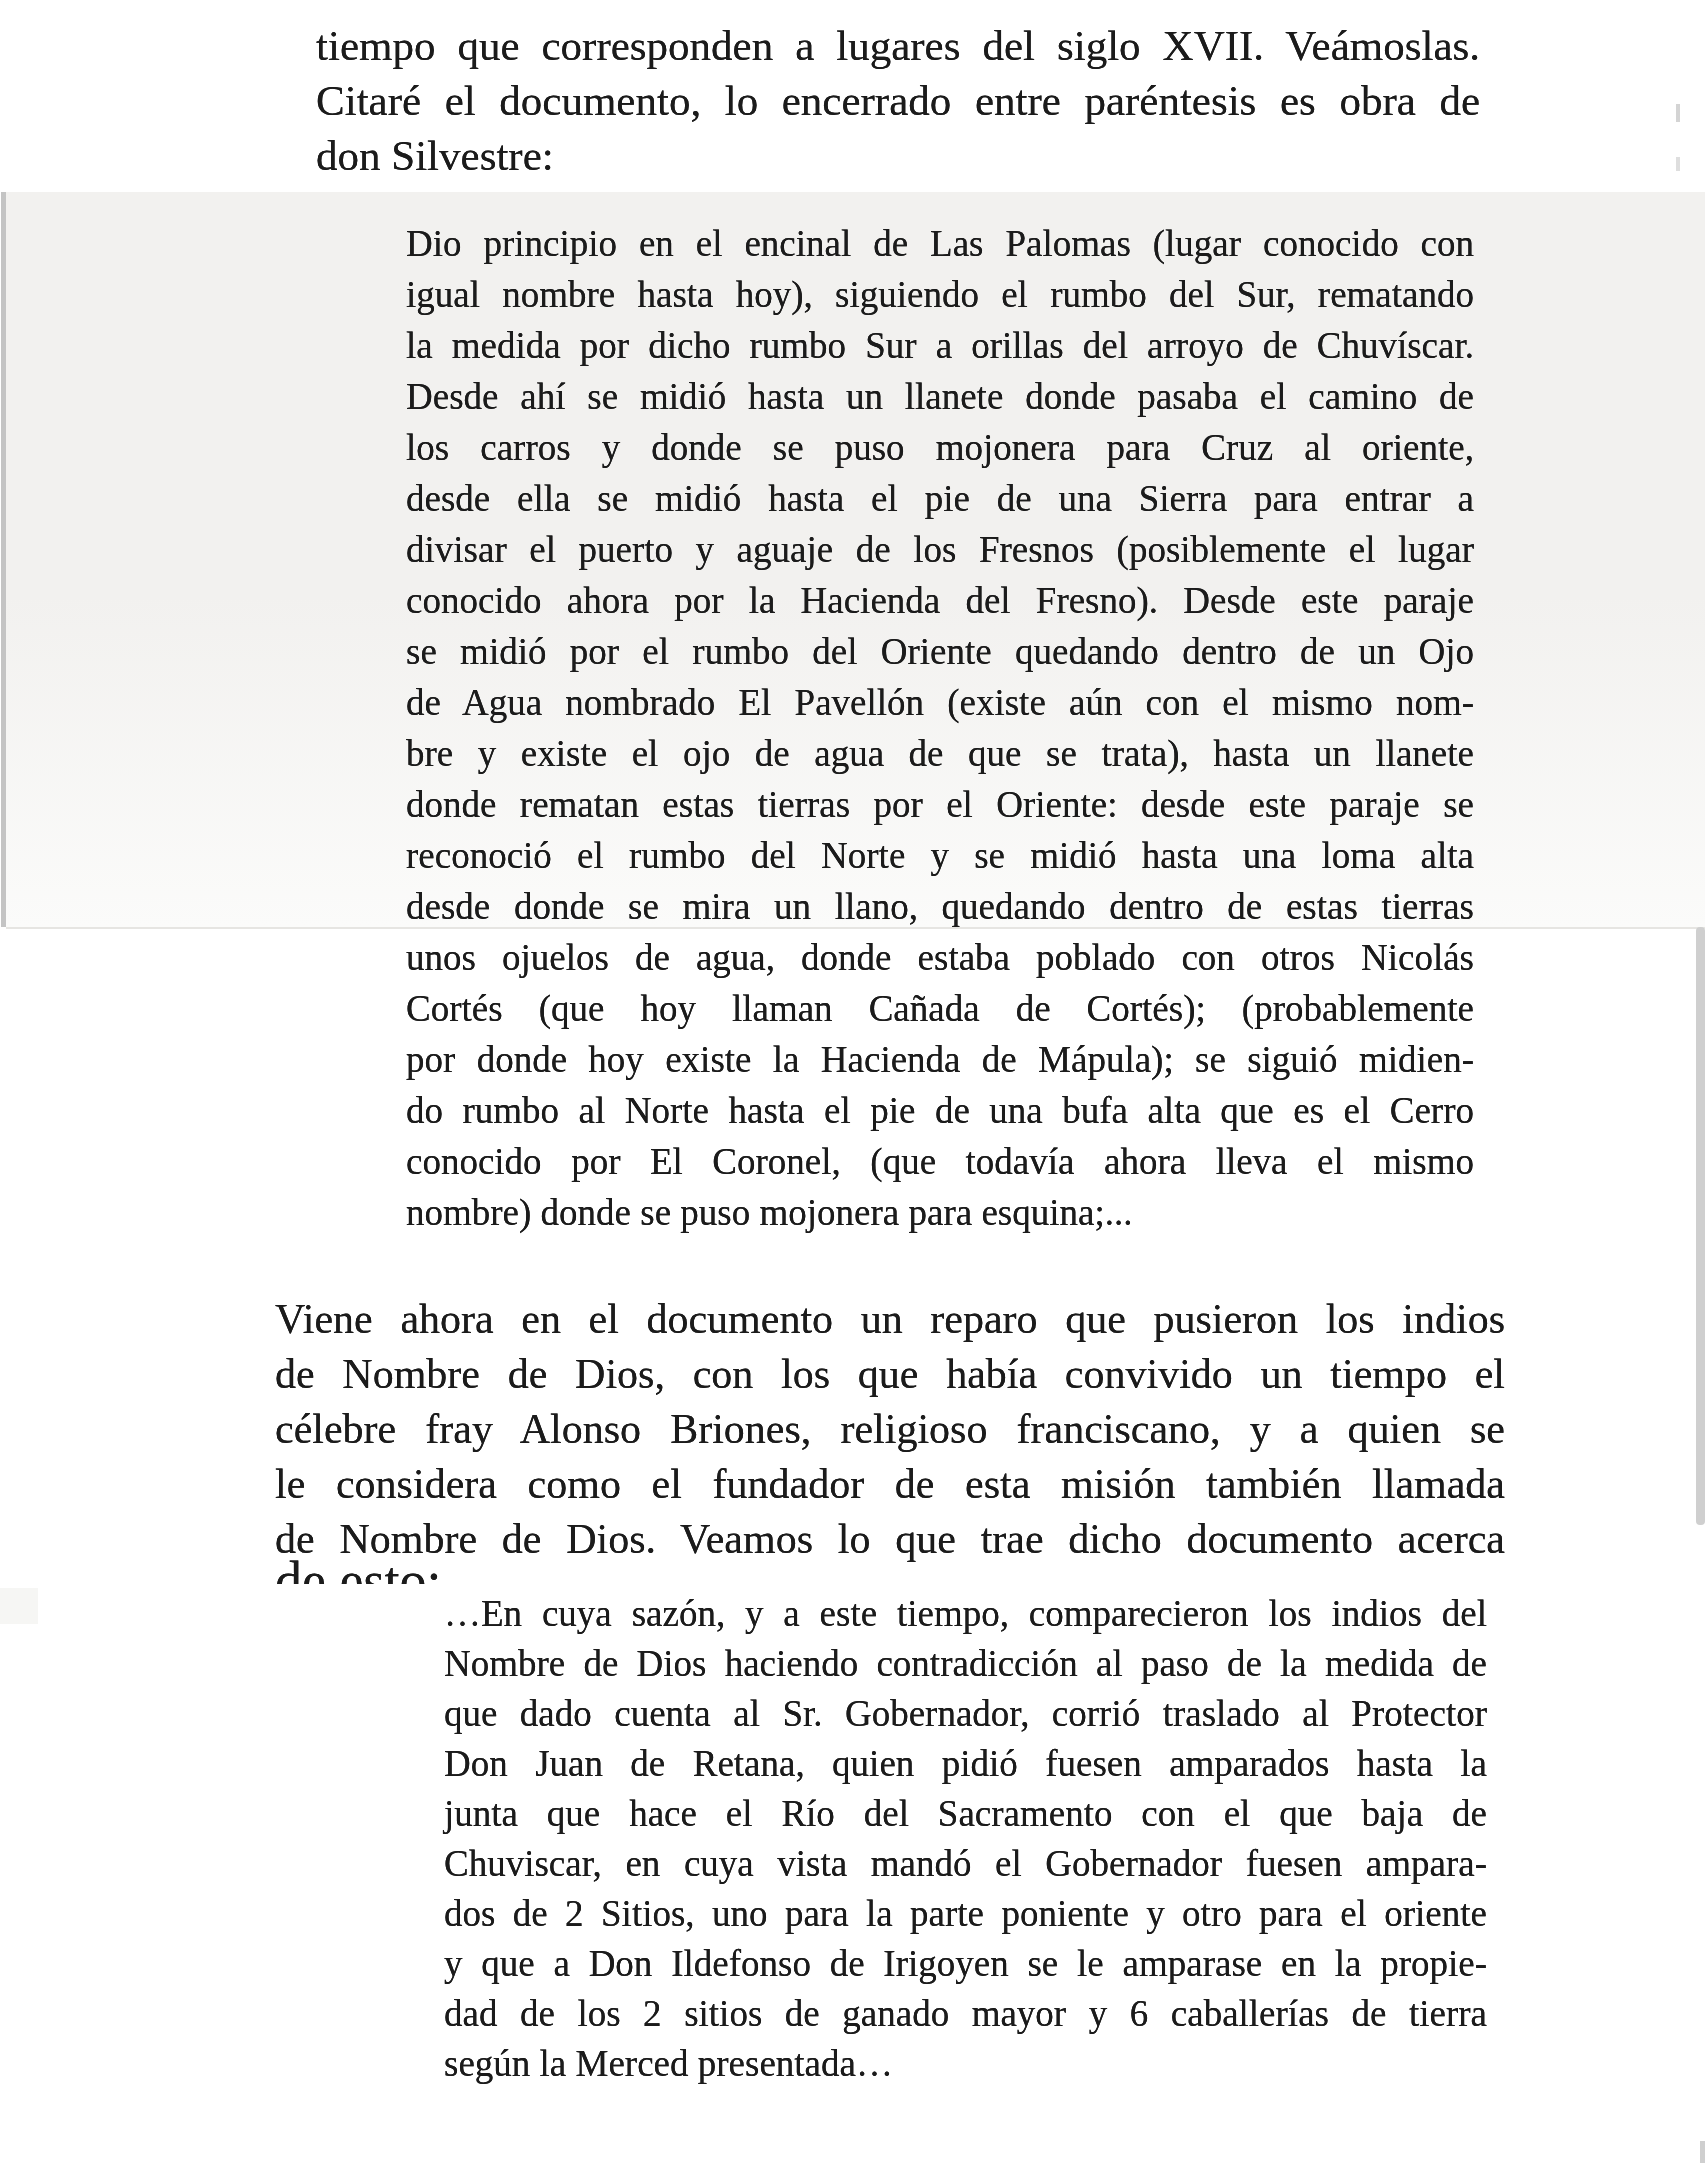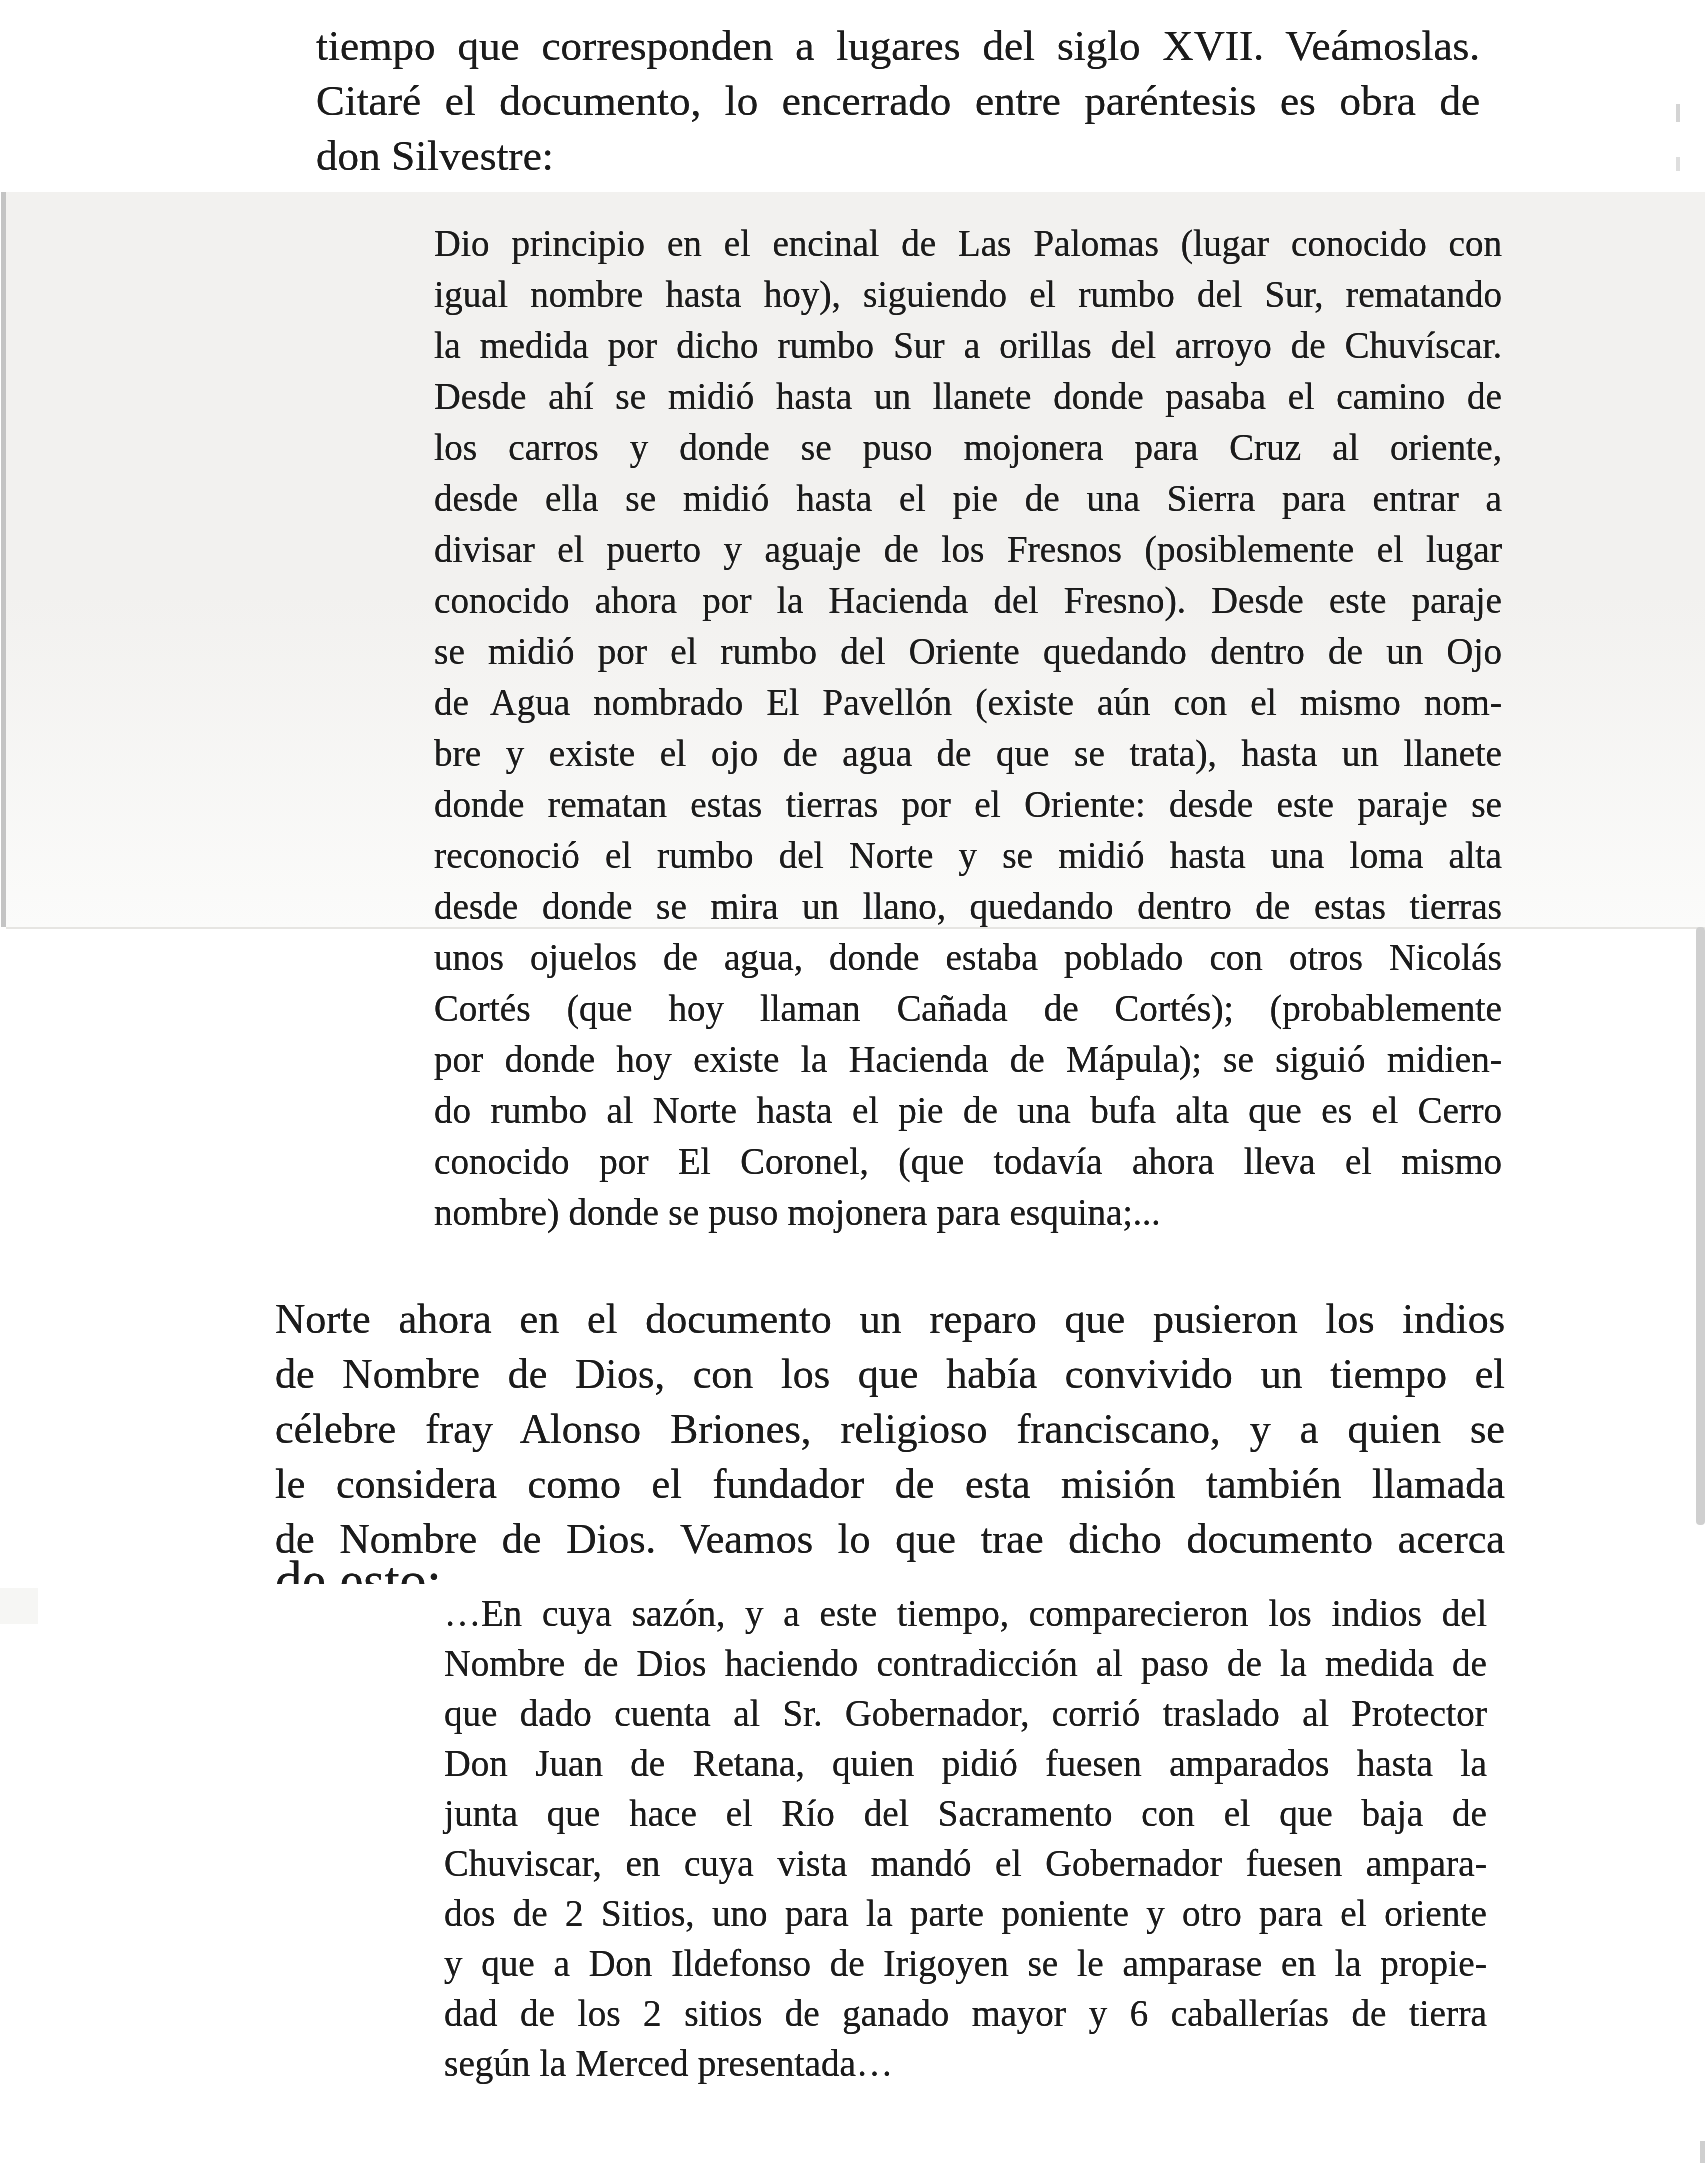--- a/index.html
+++ b/index.html
@@ -39,21 +39,21 @@
     text-align:justify;
     -moz-text-align-last:justify;
     text-align-last:justify;
     text-justify:inter-word;
     white-space:normal;
     text-shadow:0 0 0.5px currentColor;
   }
   .line.last{ text-align-last:left; -moz-text-align-last:left; }
 
   #intro   {left:316px; top:18px;   width:1164px; font-size:43px; line-height:55px;}
-  #quote1  {left:406px; top:218px;  width:1068px; font-size:37px; line-height:51px;margin-left:28px;}
+  #quote1  {left:406px; top:218px;  width:1068px; font-size:37px; line-height:51px;}
   #middle  {left:275px; top:1292px; width:1230px; font-size:42px; line-height:55px;}
   #middle-clip{
     left:275px; top:1554px; width:1230px; height:30px;
     overflow:hidden;
     font-size:54px; line-height:55px;
   }
   #quote2  {left:444px; top:1589px; width:1043px; font-size:37px; line-height:50px;}
 </style>
 </head>
 <body>
@@ -91,21 +91,21 @@
     <div class="line">desde donde se mira un llano, quedando dentro de estas tierras</div>
     <div class="line">unos ojuelos de agua, donde estaba poblado con otros Nicolás</div>
     <div class="line">Cortés (que hoy llaman Cañada de Cortés); (probablemente</div>
     <div class="line">por donde hoy existe la Hacienda de Mápula); se siguió midien-</div>
     <div class="line">do rumbo al Norte hasta el pie de una bufa alta que es el Cerro</div>
     <div class="line">conocido por El Coronel, (que todavía ahora lleva el mismo</div>
     <div class="line last">nombre) donde se puso mojonera para esquina;...</div>
   </div>
 
   <div id="middle" class="tblock">
-    <div class="line">Norte ahora en el documento un reparo que pusieron los indios</div>
+    <div class="line">Viene ahora en el documento un reparo que pusieron los indios</div>
     <div class="line">de Nombre de Dios, con los que había convivido un tiempo el</div>
     <div class="line">célebre fray Alonso Briones, religioso franciscano, y a quien se</div>
     <div class="line">le considera como el fundador de esta misión también llamada</div>
     <div class="line">de Nombre de Dios. Veamos lo que trae dicho documento acerca</div>
   </div>
   <div id="middle-clip" class="tblock">
     <div class="line last">de esto:</div>
   </div>
 
   <div id="quote2" class="tblock">

